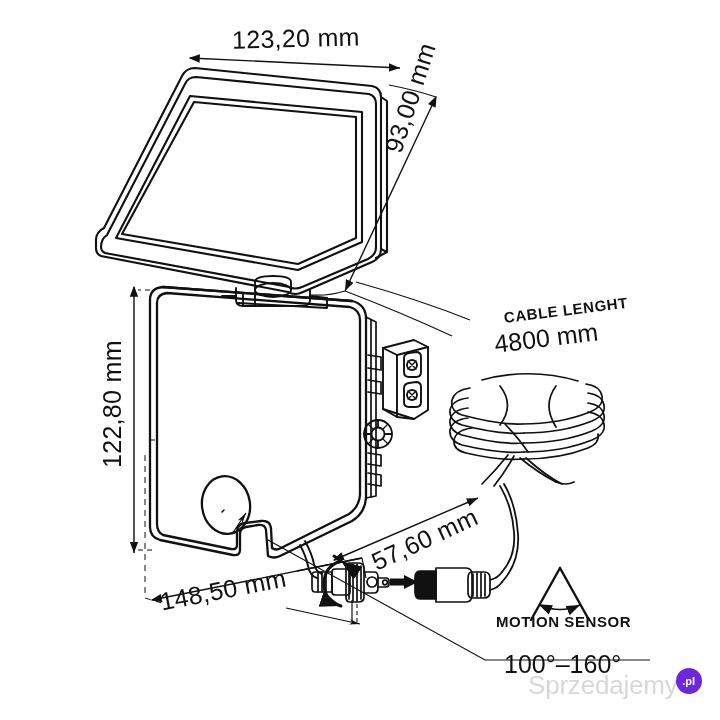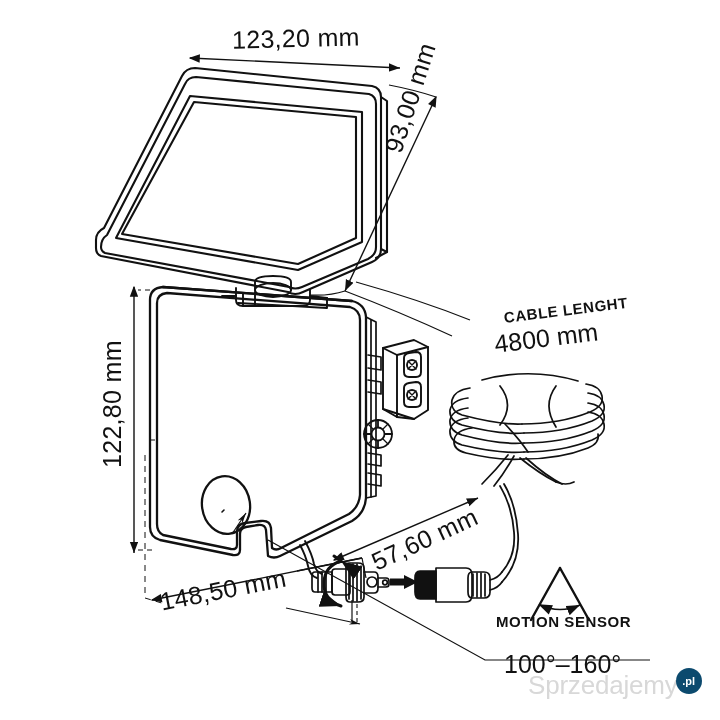--- a/index.html
+++ b/index.html
@@ -67,21 +67,21 @@
     color: #d8d8d8;
     letter-spacing: -0.2px;
     line-height: 1;
   }
   #watermark-badge {
     margin-left: -2px;
     margin-top: -9px;
     width: 26px;
     height: 26px;
     border-radius: 50%;
-    background: #0c4a6e;
+    background: #6d28d9;
     color: #ffffff;
     font-size: 11px;
     font-weight: bold;
     display: flex;
     align-items: center;
     justify-content: center;
     font-family: "Liberation Sans", sans-serif;
   }
 </style>
 </head>

